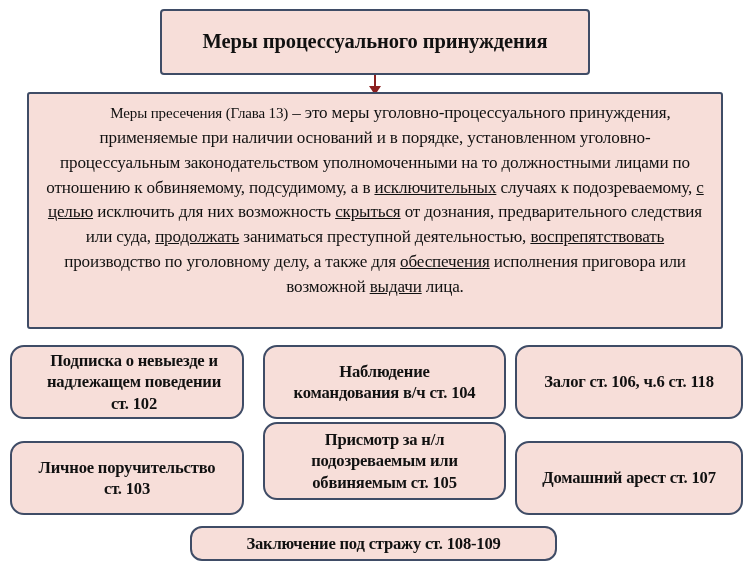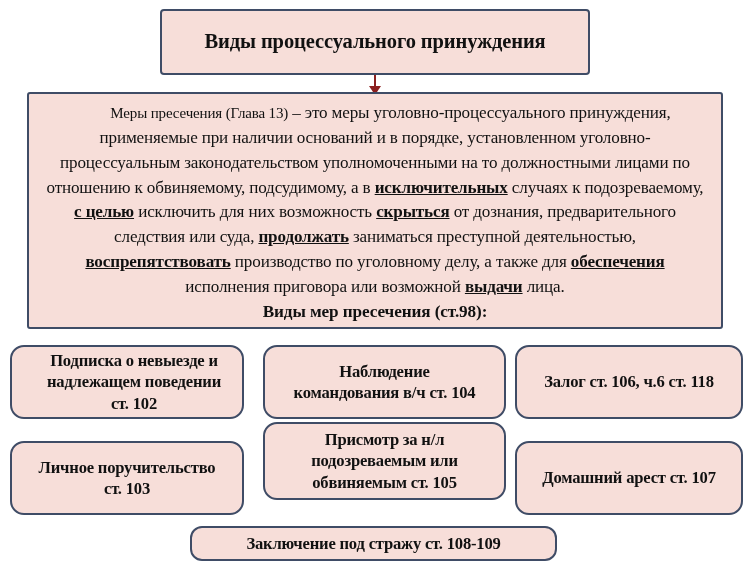--- a/index.html
+++ b/index.html
@@ -78,21 +78,21 @@
     line-height: 1.455;
     text-align: center;
     letter-spacing: -0.15px;
   }
   #definition-text .lead {
     font-weight: normal;
     font-size: 15px;
     margin-left: 31px;
   }
   #definition-text .em {
-    font-weight: bold;
+    font-weight: normal;
     text-decoration: underline;
   }
   #definition-subtitle {
     font-size: 17.2px;
     font-weight: bold;
     text-align: center;
     margin-top: 2px;
     letter-spacing: -0.1px;
   }
 
@@ -117,30 +117,29 @@
   #leaf-5 { left: 515px; top: 441px; width: 228px; height: 74px; }
   #leaf-6 { left: 190px; top: 526px; width: 367px; height: 35px; border-radius: 12px; }
 </style>
 </head>
 <body>
 
 <div id="diagram-root">
 
   <div class="box" id="title-box">
     <div class="title-text">
-      <div>Виды процессуального принуждения</div>
+      <div>Меры процессуального принуждения</div>
     </div>
   </div>
 
   <div id="connector"></div>
   <div id="connector-head"></div>
 
   <div class="box" id="definition-box">
     <div id="definition-text"><span class="lead">Меры пресечения (Глава 13)</span><span> – это меры уголовно-процессуального принуждения, применяемые при наличии оснований и в порядке, установленном уголовно-процессуальным законодательством уполномоченными на то должностными лицами по отношению к обвиняемому, подсудимому, а в </span><span class="em">исключительных</span><span> случаях к подозреваемому, </span><span class="em">с целью</span><span> исключить для них возможность </span><span class="em">скрыться</span><span> от дознания, предварительного следствия или суда, </span><span class="em">продолжать</span><span> заниматься преступной деятельностью, </span><span class="em">воспрепятствовать</span><span> производство по уголовному делу, а также для </span><span class="em">обеспечения</span><span> исполнения приговора или возможной </span><span class="em">выдачи</span><span> лица.</span></div>
-    <div id="definition-subtitle">Виды мер пресечения (ст.98):</div>
   </div>
 
   <div class="box leaf" id="leaf-0">
     <span>Подписка о невыезде и
 надлежащем поведении
 ст. 102</span>
   </div>
   <div class="box leaf" id="leaf-1">
     <span>Наблюдение
 командования в/ч ст. 104</span>

